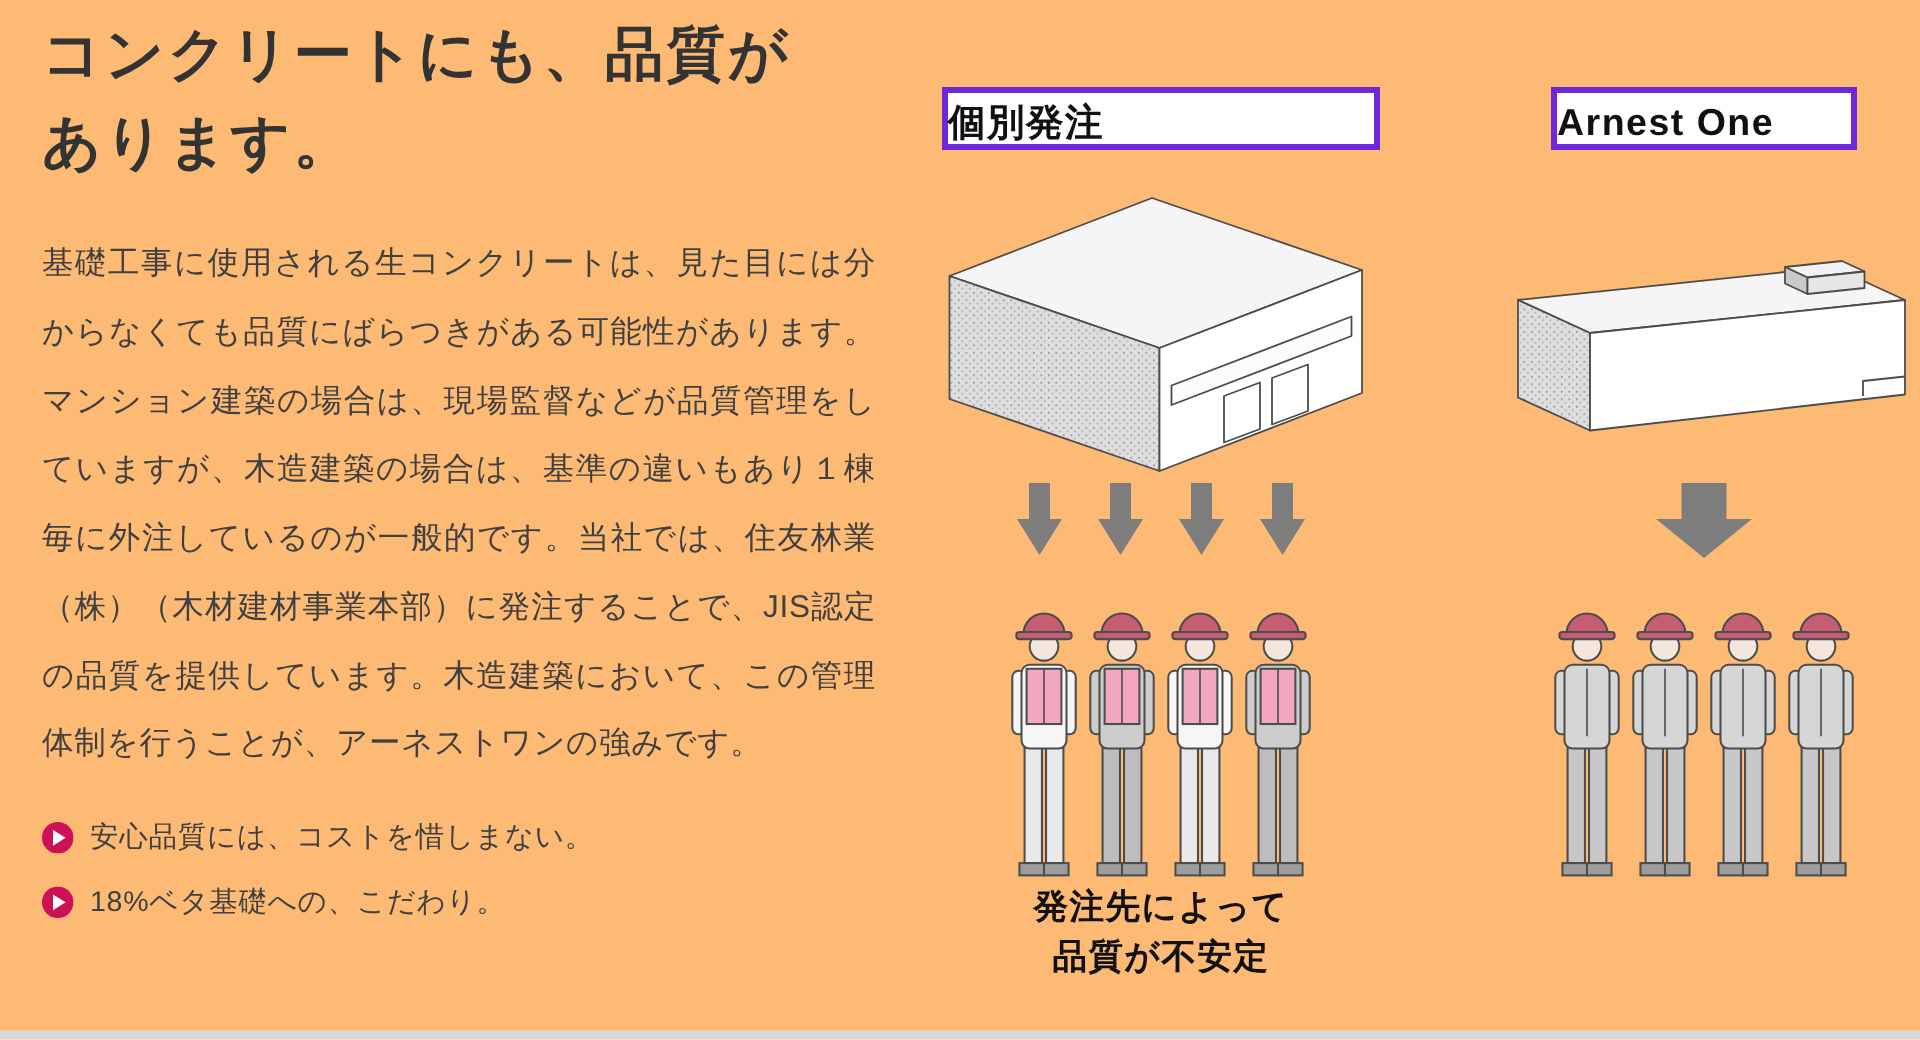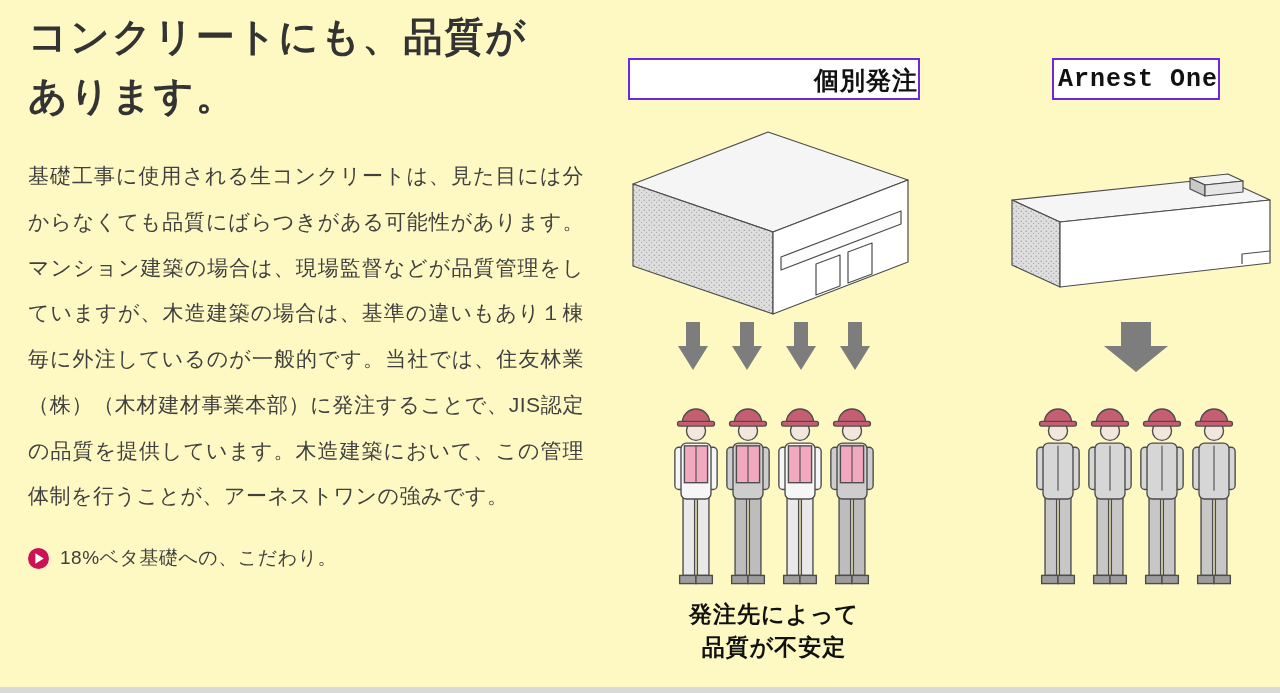--- a/index.html
+++ b/index.html
@@ -1,18 +1,18 @@
 <!DOCTYPE html>
 <html><head>
 <meta charset="utf-8">
 <style>
   * { box-sizing: border-box; }
   html,body { margin:0; padding:0; background:#fff; }
   body { font-family:"Liberation Sans","DejaVu Sans",sans-serif; color:#333; }
-  .page { position:relative; width:1280px; height:693px; background:#fef9c3; overflow:hidden; }
+  .page { position:relative; width:1280px; height:693px; background:#fdba74; overflow:hidden; }
 
   
   .left-panel { position:absolute; left:28px; top:8px; width:556px; }
   .heading {
     margin:0; font-size:39px; font-weight:bold; color:#333;
     line-height:1.5; letter-spacing:2px; white-space:pre-line;
   }
   .body-text {
     margin-top:28px; font-size:21px; color:#404040;
     line-height:2.18; letter-spacing:0.5px; text-align:justify;
@@ -22,33 +22,33 @@
     display:flex; align-items:center; gap:11px;
     margin-bottom:17px; font-size:19px; color:#404040; letter-spacing:0.5px;
   }
   .bullet-icon { flex:0 0 auto; display:inline-flex; }
 
   
   .col { position:absolute; display:flex; flex-direction:column; align-items:center; }
   .col-individual { left:618px; top:58px; width:312px; }
   .col-arnest     { left:1002px; top:58px; width:268px; }
   .label-box {
-    border:2px solid #6d28d9; background:#fff; font-weight:bold;
-    font-size:25px; color:#111; text-align:right;
+    border:4px solid #6d28d9; background:#fff; font-weight:bold;
+    font-size:25px; color:#111; text-align:left;
     height:42px; line-height:40px; letter-spacing:1px;
   }
   .label-box.wide   { width:292px; }
-  .label-box.narrow { width:168px;font-family:Liberation Mono, monospace; }
+  .label-box.narrow { width:204px; }
   .building-wrap { height:212px; display:flex; align-items:center; justify-content:center; margin-top:10px; }
   .arrows-row { display:flex; gap:24px; height:50px; align-items:flex-start; }
   .workers-row { display:flex; margin-top:20px; height:196px; }
   .worker { margin-left:-8px; display:block; }
   .worker:first-child { margin-left:0; }
   .caption {
-    margin-top:10px; font-weight:bold; font-size:23px; color:#111;
+    font-weight:bold; font-size:23px; color:#111;
     text-align:center; line-height:1.45; white-space:pre-line; letter-spacing:1px;
   }
 
   .section-divider {
     position:absolute; left:0; bottom:0; width:100%; height:6px; background:#d9d9d9;
   }
 </style>
 </head>
 <body>
 
@@ -117,20 +117,29 @@
     <p class="body-text">基礎工事に使用される生コンクリートは、見た目には分からなくても品質にばらつきがある可能性があります。マンション建築の場合は、現場監督などが品質管理をしていますが、木造建築の場合は、基準の違いもあり１棟毎に外注しているのが一般的です。当社では、住友林業（株）（木材建材事業本部）に発注することで、JIS認定の品質を提供しています。木造建築において、この管理体制を行うことが、アーネストワンの強みです。</p>
 
     <div class="bullets">
       <div class="bullet-row">
         <span class="bullet-icon">
           <svg width="21" height="21" viewBox="0 0 20 20">
             <circle cx="10" cy="10" r="10" fill="#cc1254"></circle>
             <polygon points="7,5 15,10 7,15" fill="#ffffff"></polygon>
           </svg>
         </span>
+        <span>安心品質には、コストを惜しまない。</span>
+      </div>
+      <div class="bullet-row">
+        <span class="bullet-icon">
+          <svg width="21" height="21" viewBox="0 0 20 20">
+            <circle cx="10" cy="10" r="10" fill="#cc1254"></circle>
+            <polygon points="7,5 15,10 7,15" fill="#ffffff"></polygon>
+          </svg>
+        </span>
         <span>18%ベタ基礎への、こだわり。</span>
       </div>
     </div>
   </div>
 
   <div class="col col-individual">
     <div class="label-box wide">個別発注</div>
 
     <div class="building-wrap">
       <svg width="312" height="204" viewBox="0 0 312 204">

